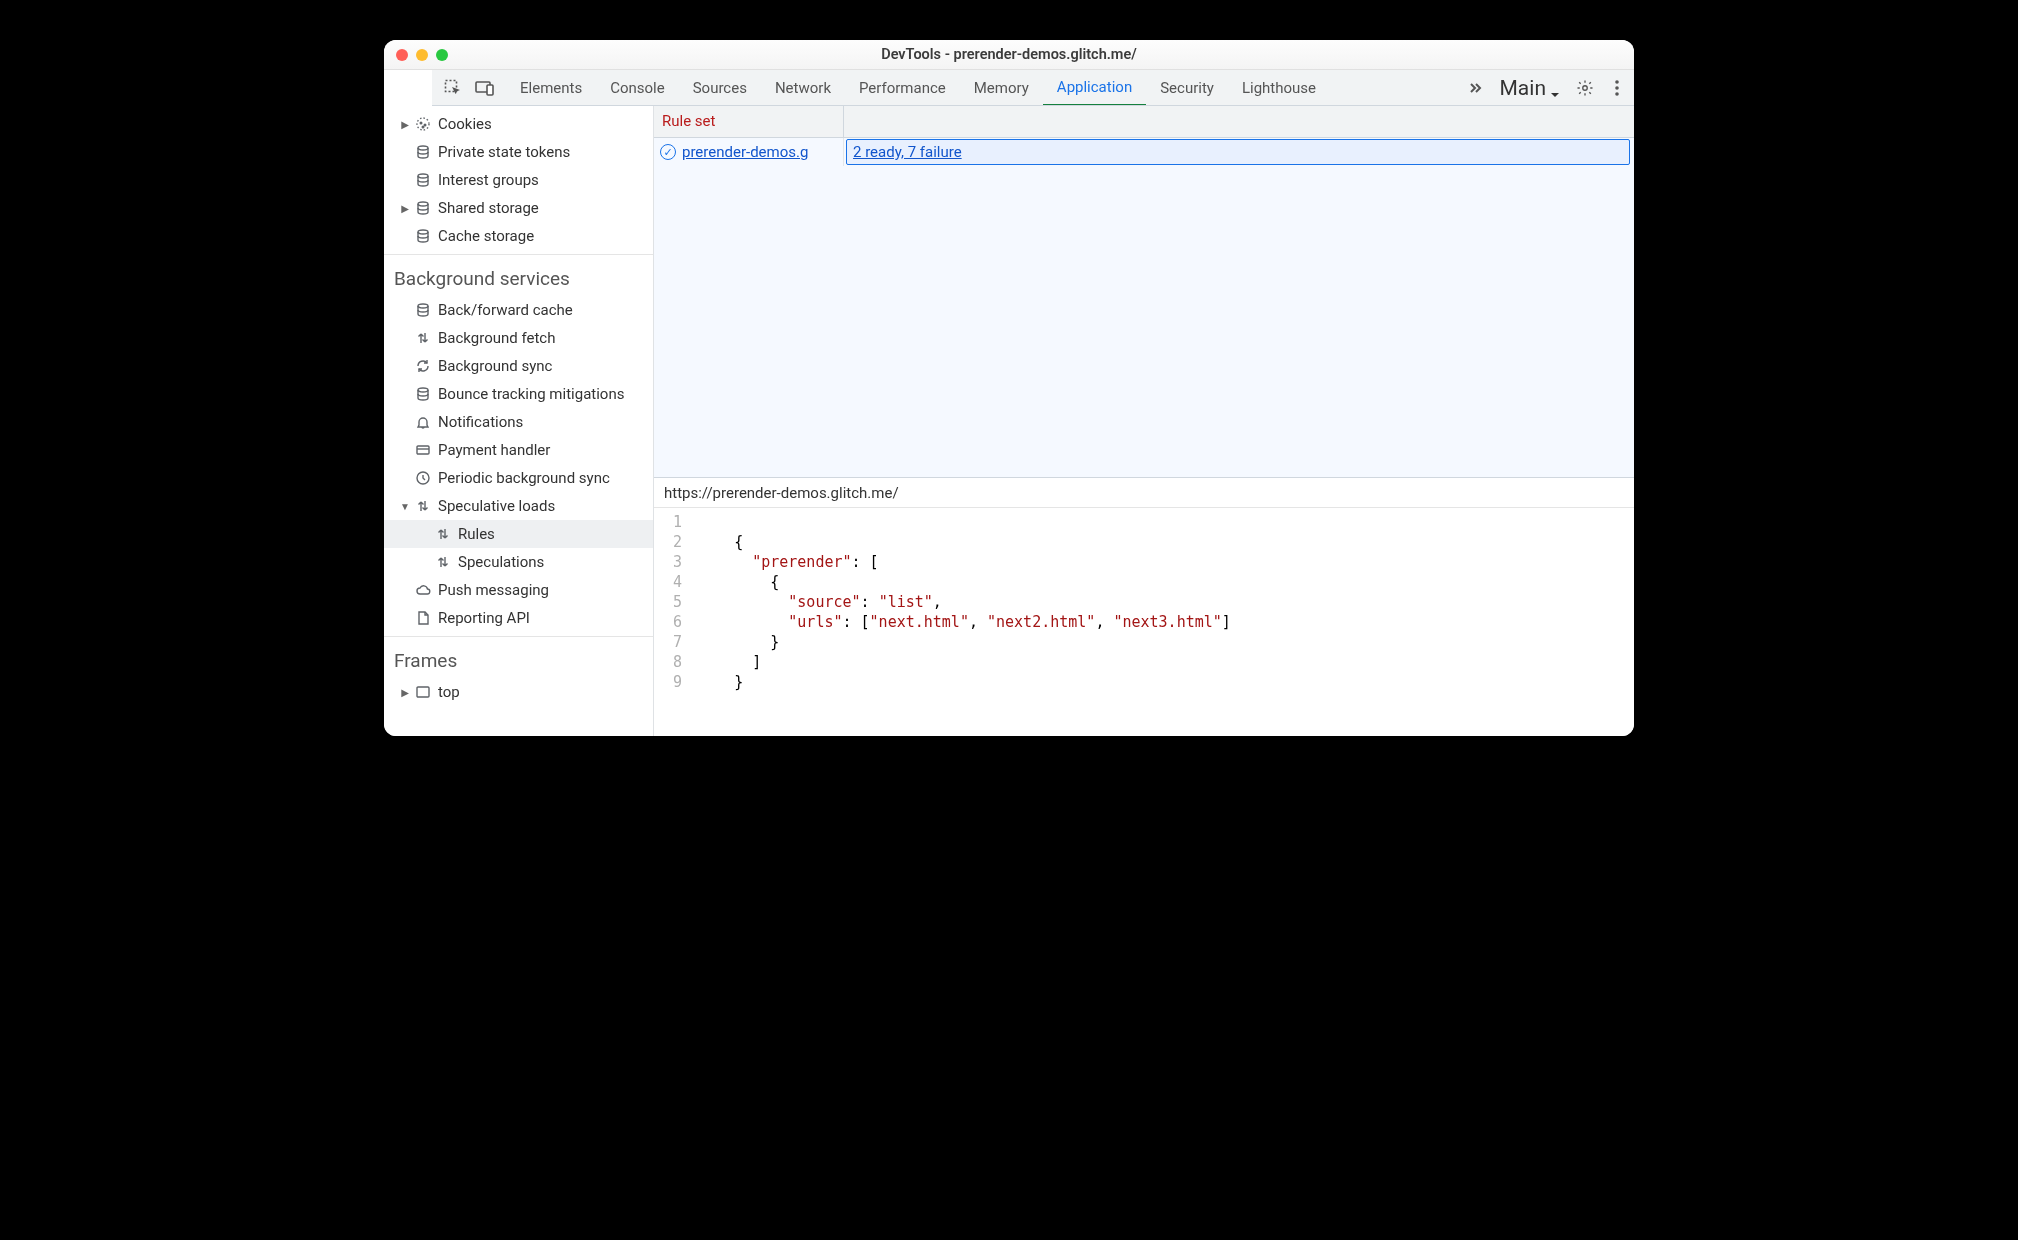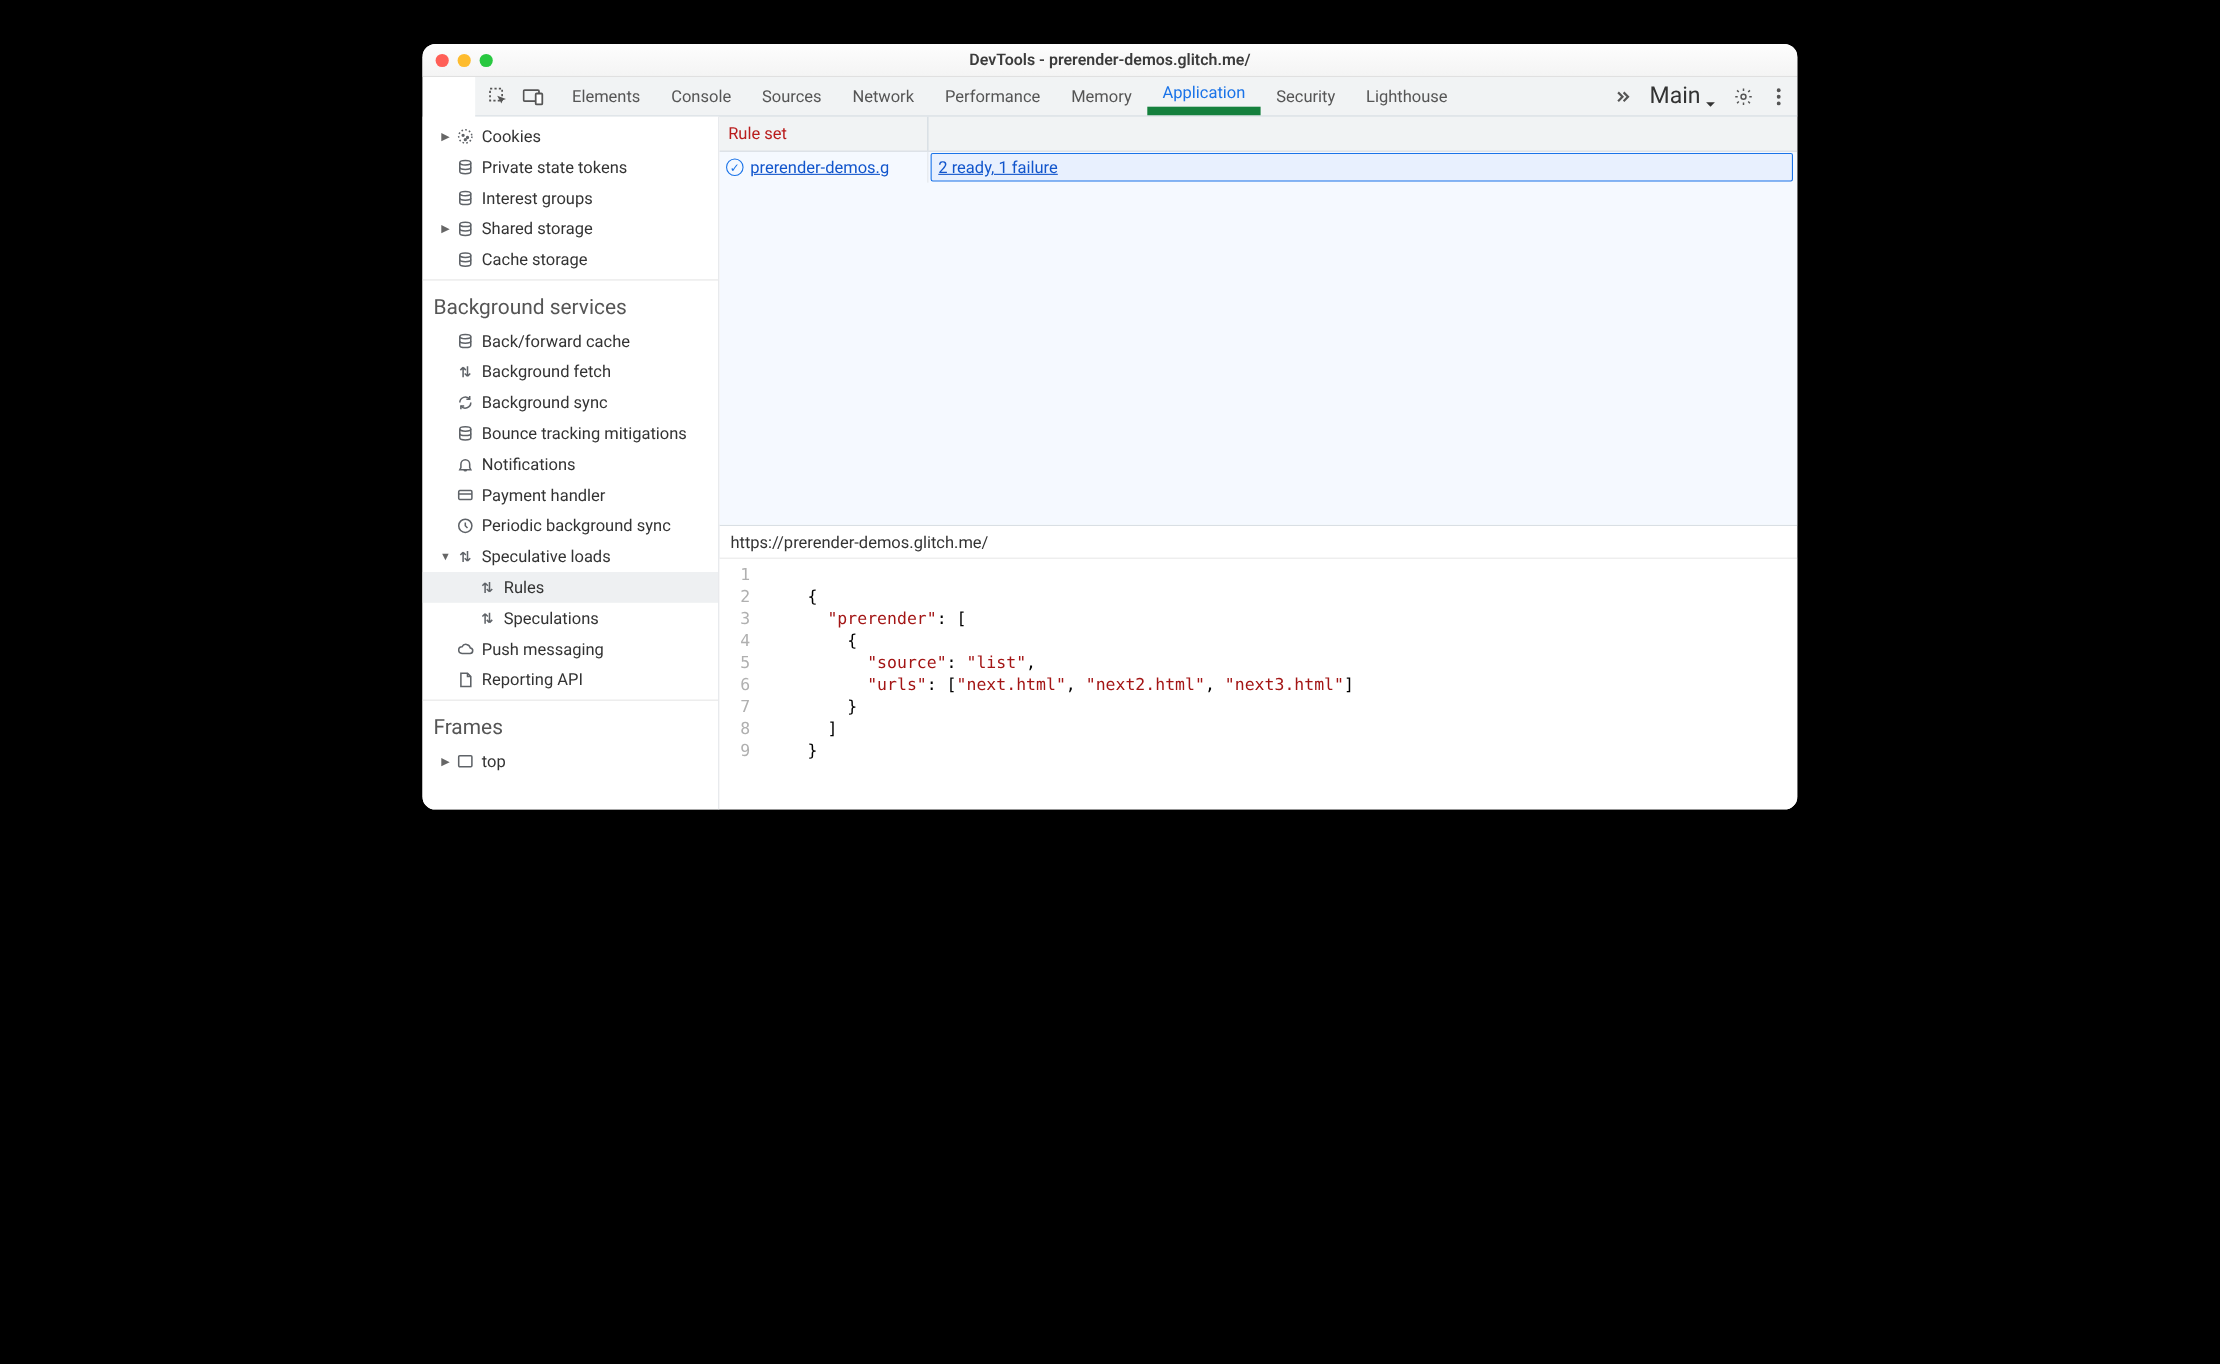--- a/index.html
+++ b/index.html
@@ -48,21 +48,21 @@
     margin-left: 48px;
   }
   .tb-icon { width:22px; height:22px; display:flex; align-items:center; justify-content:center; color:#555; cursor:pointer; flex-shrink:0; }
   .tabs { display:flex; align-items:stretch; height:100%; gap: 0; flex:1; overflow:hidden; }
   .tab {
     padding: 0 14px;
     display:flex; align-items:center;
     font-size:15px; color:#555; cursor:pointer;
     white-space:nowrap;
   }
-  .tab.active { color:#1a73e8; border-bottom:8px solid #15803d;text-align:right; }
+  .tab.active { color:#1a73e8; border-bottom:1px solid #15803d;text-align:right; }
   .target-select {
     display:flex; align-items:flex-end; gap:4px; font-size:21px; color:#333; cursor:pointer;
     padding: 0 4px;
   }
   
   .main { display:flex; height: 630px; }
   .sidebar {
     width: 270px;
     border-right:1px solid #dfe2e5;
     overflow:hidden;
@@ -401,21 +401,21 @@
         <div class="table-head">
           <div class="col-ruleset">Rule set</div>
         </div>
         <div class="table-body" id="tableBody">
             <div class="table-row selected">
               <div class="cell-ruleset">
                 <span class="status-icon">✓</span>
                 <span class="link-text"> prerender-demos.g</span>
               </div>
               <div class="cell-status">
-                <span class="link-text">2 ready, 1 failure</span>
+                <span class="link-text">2 ready, 7 failure</span>
               </div>
             </div>
           </div>
       </div>
       <div class="detail-header">https://prerender-demos.glitch.me/</div>
       <div class="code-area" id="codeArea">
           <div class="code-line"><span class="gutter">1</span><span></span></div>
           <div class="code-line"><span class="gutter">2</span><span>    <span class="tok-pun">{</span></span></div>
           <div class="code-line"><span class="gutter">3</span><span>      <span class="tok-key">"prerender"</span><span class="tok-pun">: [</span></span></div>
           <div class="code-line"><span class="gutter">4</span><span>        <span class="tok-pun">{</span></span></div>

